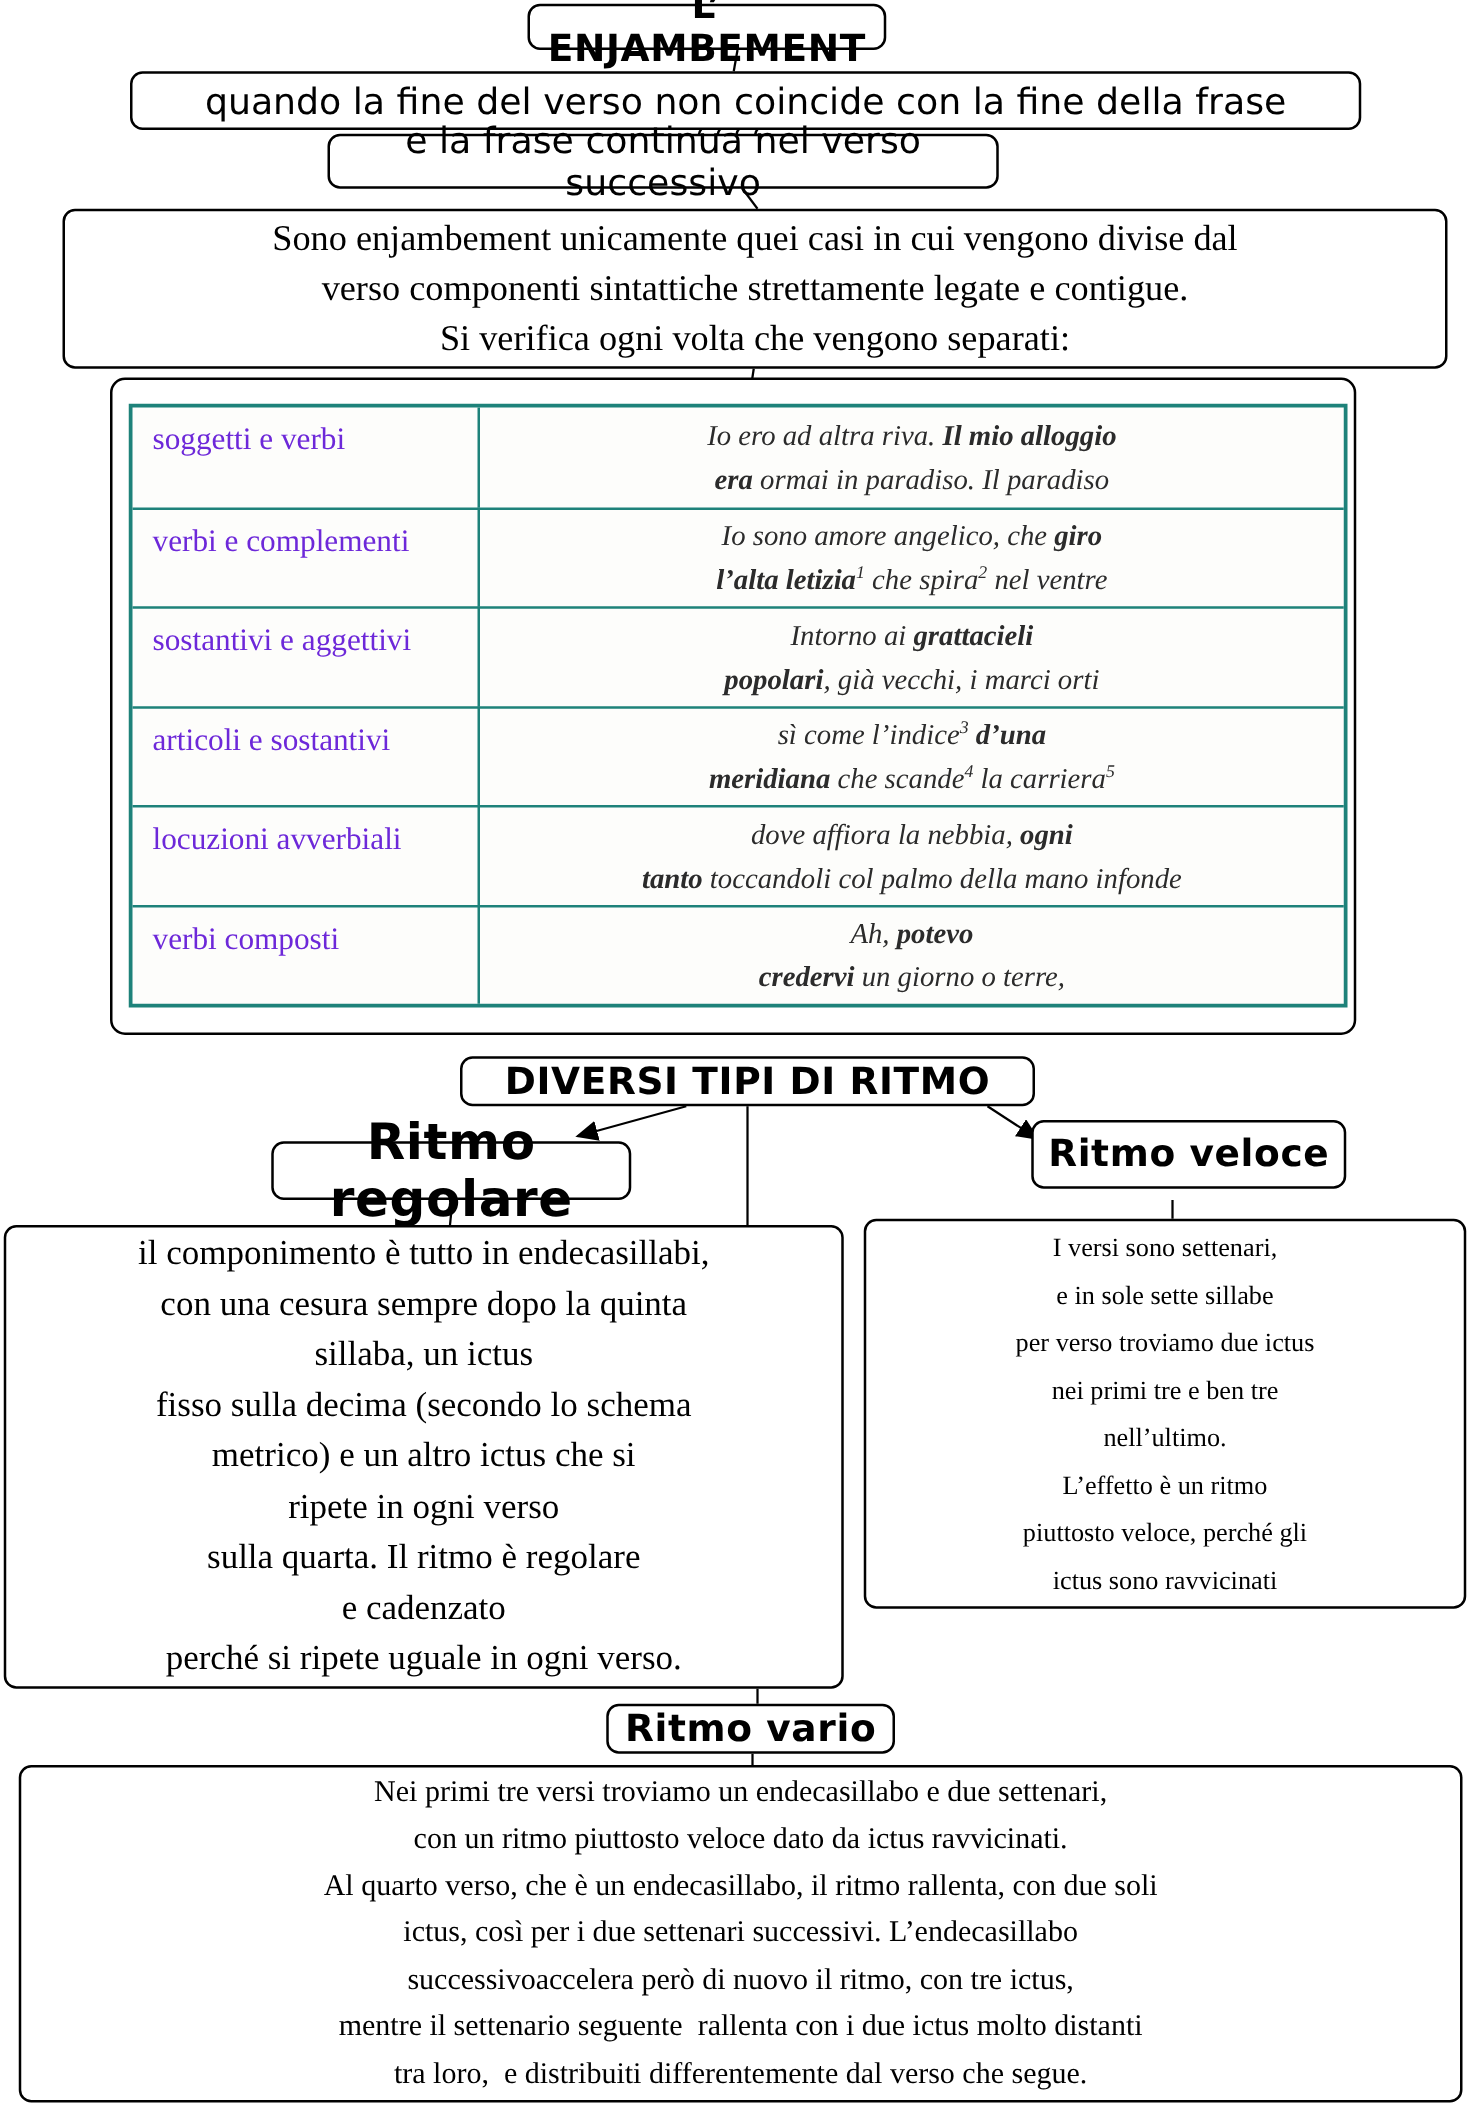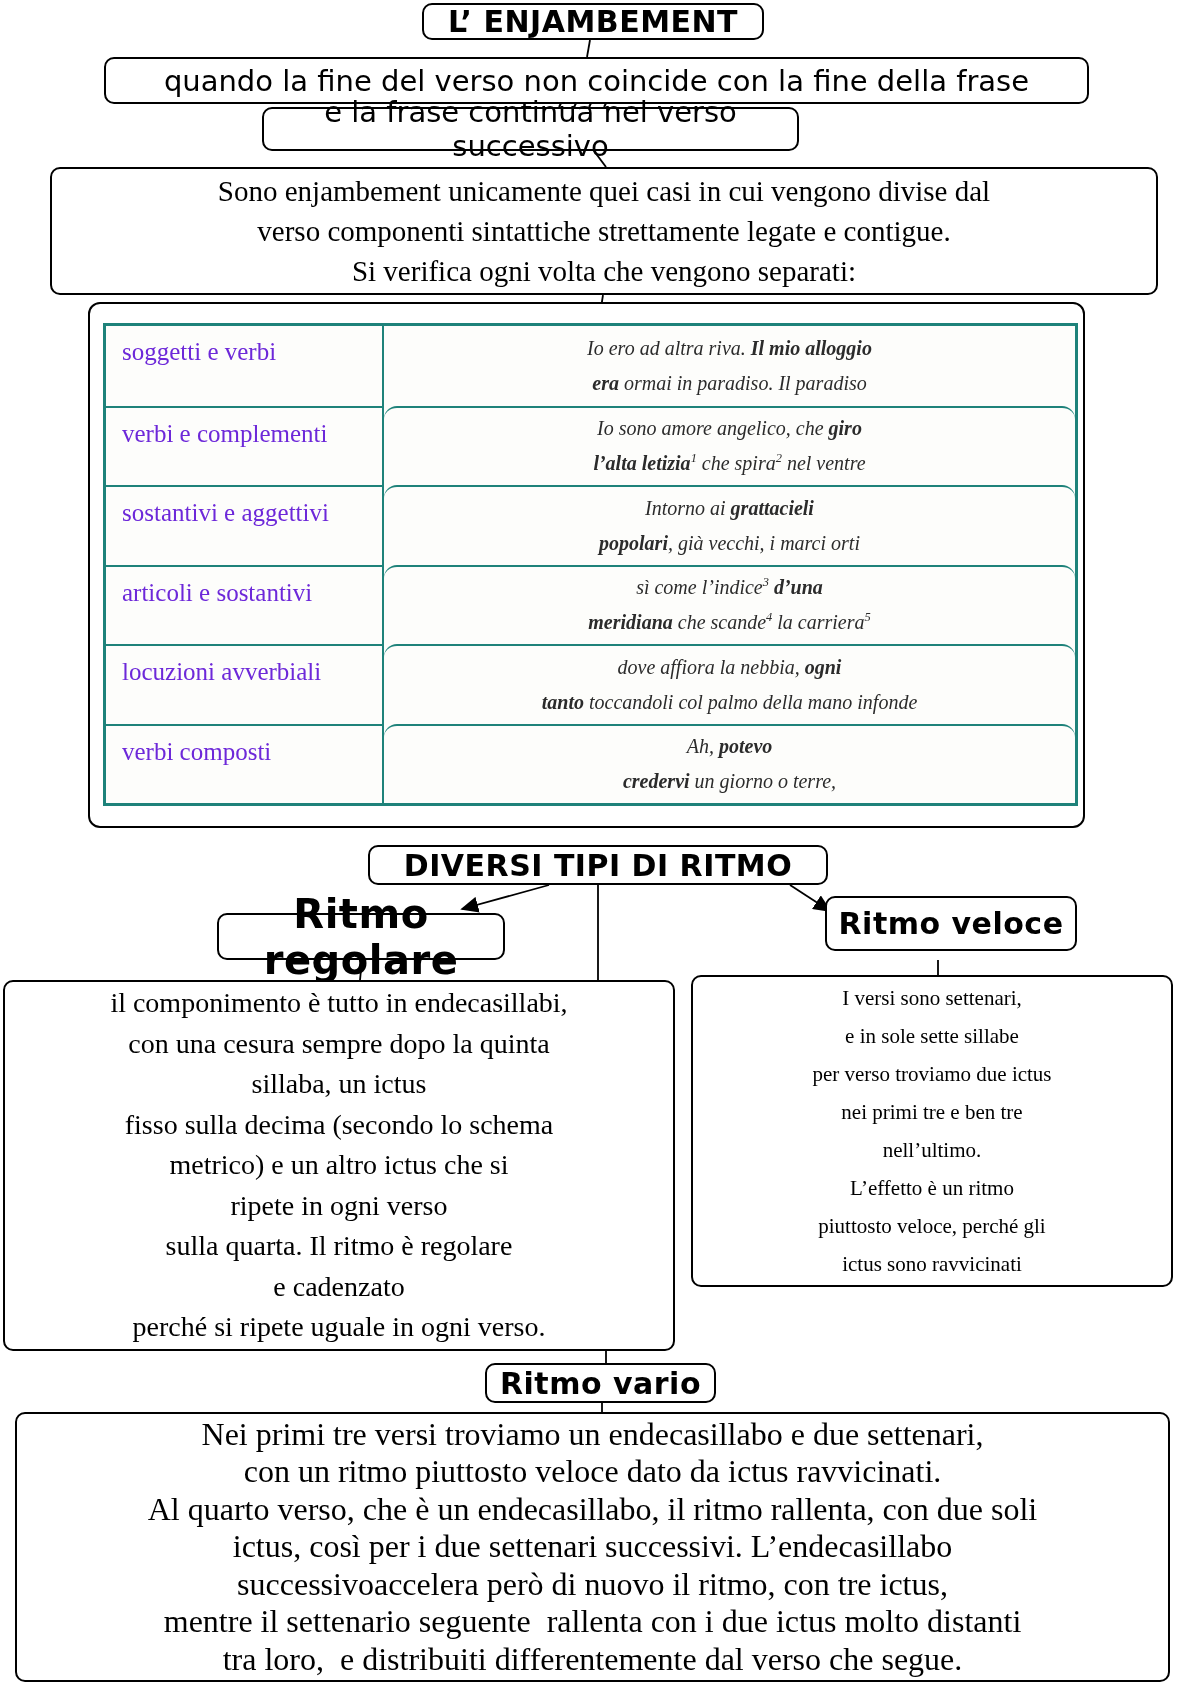--- a/index.html
+++ b/index.html
@@ -51,30 +51,29 @@
   }
   .tcell.first{border-top:none;}
   .tlabel{
     border-right:2px solid var(--teal,#1E827A);
     font-size:25px;
     color:#6d28d9;
     padding:12px 8px 0 16px;
     text-align:left;
   }
   .tex{
-    font-size:20px;
+    font-size:23px;
     font-style:italic;
     color:#2b2b2b;
     display:flex;
     flex-direction:column;
     justify-content:center;
     align-items:center;
     text-align:center;
     padding:2px 28px;
-    border-radius:13px;
   }
   .exline{line-height:35px;}
   .exline .b{font-weight:bold;}
   .exline sup{font-size:0.62em;vertical-align:super;line-height:0;}
 </style>
 </head>
 <body>
 
 <div class="canvas">
 
@@ -98,21 +97,21 @@
     <line x1="598" y1="885" x2="598" y2="980" stroke="#000" stroke-width="1.8"></line>
     <line x1="790" y1="885" x2="830" y2="911" stroke="#000" stroke-width="1.8" marker-end="url(#arrowhead)"></line>
 
     <line x1="362" y1="960" x2="360" y2="980" stroke="#000" stroke-width="1.8"></line>
     <line x1="938" y1="960" x2="938" y2="975" stroke="#000" stroke-width="1.8"></line>
 
     <line x1="606" y1="1351" x2="606" y2="1363" stroke="#000" stroke-width="1.8"></line>
     <line x1="602" y1="1403" x2="602" y2="1412" stroke="#000" stroke-width="1.8"></line>
   </svg>
 
-  <div class="node heading" style="left:422px;top:3px;width:342px;height:37px;font-size:30px;border-width:2.5px;">
+  <div class="node heading" style="left:422px;top:3px;width:287px;height:37px;font-size:30px;border-width:2.5px;">
     <span>L’ ENJAMBEMENT</span>
   </div>
 
   <div class="node" style="left:104px;top:57px;width:985px;height:47px;font-size:29px;">
     <span>quando la fine del verso non coincide con la fine della frase</span>
   </div>
 
   <div class="node" style="left:262px;top:107px;width:537px;height:44px;font-size:29px;">
     <span>e la frase continua nel verso successivo</span>
   </div>
@@ -189,21 +188,21 @@
 nell’ultimo.
 L’effetto è un ritmo
 piuttosto veloce, perché gli
 ictus sono ravvicinati</span>
   </div>
 
   <div class="node heading" style="left:485px;top:1363px;width:231px;height:40px;font-size:30px;border-width:2.5px;">
     <span>Ritmo vario</span>
   </div>
 
-  <div class="node para" style="left:15px;top:1412px;width:1155px;height:270px;font-size:32px;line-height:37.5px;">
+  <div class="node para" style="left:15px;top:1412px;width:1155px;height:270px;font-size:24px;line-height:37.5px;">
     <span class="para">Nei primi tre versi troviamo un endecasillabo e due settenari,
 con un ritmo piuttosto veloce dato da ictus ravvicinati.
 Al quarto verso, che è un endecasillabo, il ritmo rallenta, con due soli
 ictus, così per i due settenari successivi. L’endecasillabo
 successivoaccelera però di nuovo il ritmo, con tre ictus,
 mentre il settenario seguente&nbsp; rallenta con i due ictus molto distanti
 tra loro,&nbsp; e distribuiti differentemente dal verso che segue.</span>
   </div>
 
 </div>

